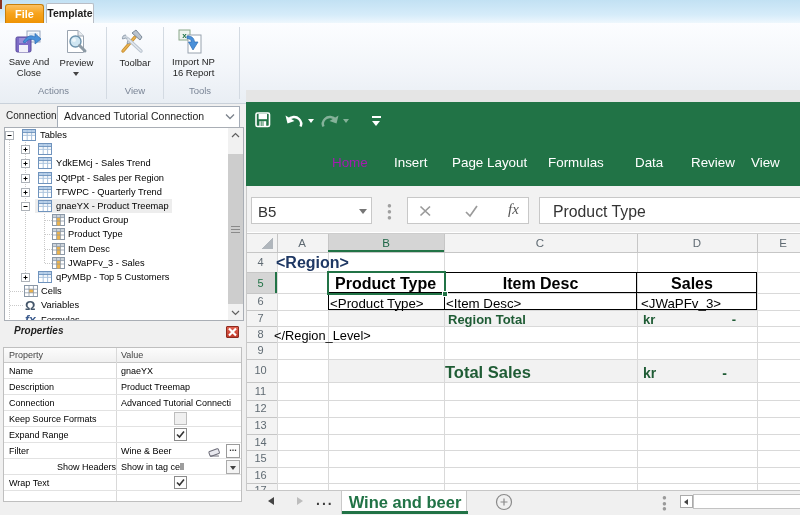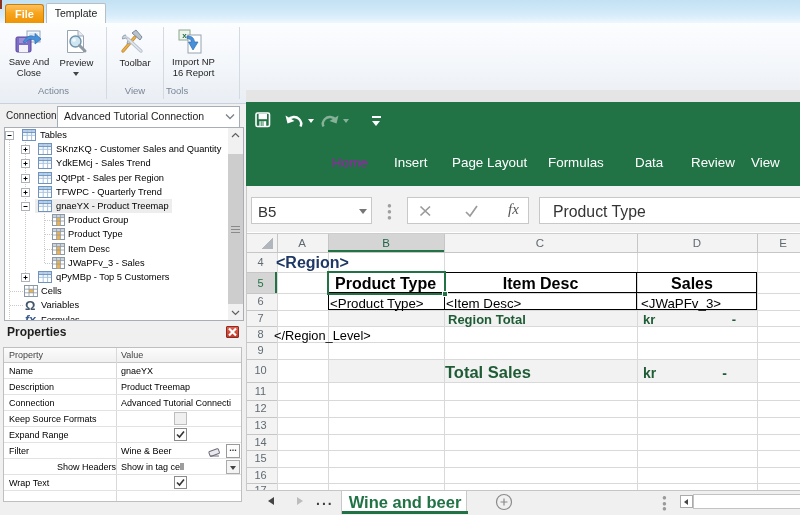--- a/index.html
+++ b/index.html
@@ -6,33 +6,33 @@
   html,body { width:800px; height:515px; overflow:hidden; }
   body { font-family:"Liberation Sans", sans-serif; position:relative; background:#f0f0f0; }
   .ab { position:absolute; }
 </style>
 </head>
 <body>
 
 <div class="ab" style="left:0;top:0;width:800px;height:23px;background:linear-gradient(#c2e1f3,#d6ecfa 65%,#eef7fd);"></div>
 <div class="ab" style="left:0;top:0;width:2px;height:9px;background:#8b3322;"></div>
 <div class="ab" style="left:5px;top:4px;width:39px;height:19px;border-radius:3px 3px 0 0;background:linear-gradient(#fbc162,#f7a41d 45%,#ef9404);border:1px solid #c87f0a;border-bottom:none;color:#fff;font-size:11px;font-weight:bold;text-align:center;line-height:18px;">File</div>
-<div class="ab" style="left:46px;top:3px;width:60px;height:21px;border-radius:2px 2px 0 0;background:#fdfefe;border:1px solid #b9bec6;border-bottom:none;color:#1e1e1e;font-size:10.5px;font-weight:normal;text-align:center;line-height:19px;">Template</div>
+<div class="ab" style="left:46px;top:3px;width:48px;height:21px;border-radius:2px 2px 0 0;background:#fdfefe;border:1px solid #b9bec6;border-bottom:none;color:#1e1e1e;font-size:10.5px;font-weight:bold;text-align:center;line-height:19px;">Template</div>
 <div class="ab" style="left:0;top:23px;width:800px;height:81px;background:linear-gradient(#fcfdff,#f3f6fa 55%,#e9eef4);border-bottom:1px solid #c9d1da;"></div>
 <div class="ab" style="left:106px;top:27px;width:1px;height:72px;background:#d3dae2;"></div>
 <div class="ab" style="left:163px;top:27px;width:1px;height:72px;background:#d3dae2;"></div>
 <div class="ab" style="left:239px;top:27px;width:1px;height:72px;background:#d3dae2;"></div>
 <div class="ab" style="left:-13px;top:57px;width:84px;font-size:9.5px;color:#1e1e1e;text-align:center;line-height:10.5px;">Save And<br>Close</div>
 <div class="ab" style="left:46px;top:57px;width:61px;font-size:9.5px;color:#1e1e1e;text-align:center;">Preview</div>
 <div class="ab" style="left:73px;top:72px;width:0;height:0;border-left:3px solid transparent;border-right:3px solid transparent;border-top:4px solid #444;"></div>
 <div class="ab" style="left:104px;top:57px;width:62px;font-size:9.5px;color:#1e1e1e;text-align:center;">Toolbar</div>
 <div class="ab" style="left:157px;top:57px;width:73px;font-size:9.5px;color:#1e1e1e;text-align:center;line-height:10.5px;">Import NP<br>16 Report</div>
 <div class="ab" style="left:11px;top:85px;width:85px;font-size:9.5px;color:#7a8596;text-align:center;">Actions</div>
 <div class="ab" style="left:104px;top:85px;width:62px;font-size:9.5px;color:#7a8596;text-align:center;">View</div>
-<div class="ab" style="left:166px;top:85px;width:68px;font-size:9.5px;color:#7a8596;">Tools</div>
+<div class="ab" style="left:166px;top:85px;width:68px;font-size:9.5px;color:#7a8596;text-align:center;">Tools</div>
 <svg class="ab" style="left:14px;top:29px" width="28" height="27">
 <rect x="13" y="2" width="13" height="11" fill="#f5f8fb" stroke="#97a6bd"></rect>
 <rect x="15" y="4" width="9" height="7" fill="#dde7f2"></rect>
 <rect x="2" y="8" width="15" height="15" rx="1.5" fill="#7d6bc6" stroke="#584a9b"></rect>
 <rect x="5" y="9" width="8" height="5" fill="#9d8fd6"></rect>
 <rect x="5" y="16" width="9" height="7" fill="#f3f1fa"></rect>
 <path d="M9 13 C14 6, 17 6, 21 8 L21 4.5 L27 10 L21 15 L21 11.5 C17 9.5, 14 10, 11 14 Z" fill="#4a90d9" stroke="#2d6db5" stroke-width="0.7"></path>
 </svg>
 <svg class="ab" style="left:64px;top:29px" width="26" height="27">
 <path d="M3.5 1.5 H14 L19.5 7 V23.5 H3.5 Z" fill="#fff" stroke="#9aa4b0"></path>
@@ -88,21 +88,20 @@
     <svg width="9" height="9" style="position:absolute;left:16px;top:17px">
       <rect x="0.5" y="0.5" width="8" height="8" fill="#fff" stroke="#adb2b8"></rect>
       <path d="M2.5 4.5 H6.5 M4.5 2.5 V6.5" stroke="#000"></path>
     </svg>
     <svg width="14" height="12" style="position:absolute;left:33px;top:15px">
       <rect x="0.5" y="0.5" width="13" height="11" fill="#fff" stroke="#6f93bd"></rect>
       <rect x="1" y="1" width="12" height="2.6" fill="#b8d0ea"></rect>
       <path d="M5.2 1 V11 M9.6 1 V11 M1 6.3 H13" stroke="#a9c2dd" fill="none"></path>
       <path d="M1 3.6 H13" stroke="#6f93bd" fill="none"></path>
     </svg>
-    <div class="ab" style="left:51px;top:14px;height:14px;line-height:14px;font-size:9.3px;color:#000;white-space:nowrap;">SKnzKQ - Customer Sales and Quantity</div>
     <svg width="9" height="9" style="position:absolute;left:16px;top:31px">
       <rect x="0.5" y="0.5" width="8" height="8" fill="#fff" stroke="#adb2b8"></rect>
       <path d="M2.5 4.5 H6.5 M4.5 2.5 V6.5" stroke="#000"></path>
     </svg>
     <svg width="14" height="12" style="position:absolute;left:33px;top:29px">
       <rect x="0.5" y="0.5" width="13" height="11" fill="#fff" stroke="#6f93bd"></rect>
       <rect x="1" y="1" width="12" height="2.6" fill="#b8d0ea"></rect>
       <path d="M5.2 1 V11 M9.6 1 V11 M1 6.3 H13" stroke="#a9c2dd" fill="none"></path>
       <path d="M1 3.6 H13" stroke="#6f93bd" fill="none"></path>
     </svg>
@@ -192,21 +191,21 @@
     <div class="ab" style="left:223px;top:0;width:15px;height:192px;background:#f1f1f1;"></div>
     <svg class="ab" style="left:226px;top:4px;" width="9" height="7">
       <path d="M1 5 L4.5 1.5 L8 5" stroke="#606060" stroke-width="1.2" fill="none"></path>
     </svg>
     <svg class="ab" style="left:226px;top:181px;" width="9" height="7">
       <path d="M1 2 L4.5 5.5 L8 2" stroke="#606060" stroke-width="1.2" fill="none"></path>
     </svg>
     <div class="ab" style="left:223px;top:26px;width:15px;height:150px;background:#cdcdcd;"></div>
     <div class="ab" style="left:226px;top:98px;width:9px;height:1px;background:#8a8a8a;box-shadow:0 3px 0 #8a8a8a, 0 6px 0 #8a8a8a;"></div>
   </div>
-<div class="ab" style="left:7px;top:325px;font-size:12px;font-weight:bold;color:#1e1e1e;">Properties</div>
+<div class="ab" style="left:14px;top:325px;font-size:10px;font-weight:bold;color:#1e1e1e;font-style:italic;">Properties</div>
 <div class="ab" style="left:226px;top:326px;width:13px;height:12px;background:linear-gradient(#e0604f,#c03a2b);border:1px solid #8e2a1e;border-radius:1px;">
 <svg width="11" height="10" style="display:block;margin:0 auto;">
       <path d="M2 1.5 L9 8.5 M9 1.5 L2 8.5" stroke="#fff" stroke-width="2.2"></path>
     </svg>
   </div>
 <div class="ab" style="left:3px;top:347px;width:239px;height:155px;background:#fff;border:1px solid #bfbfbf;font-size:9px;color:#000;padding-left:40px;">
     <div class="ab" style="left:0;top:0;width:237px;height:15px;background:linear-gradient(#fcfcfc,#f0f0f0);border-bottom:1px solid #c8c8c8;">
       <span style="position:absolute;left:5px;top:2px;color:#444;">Property</span>
       <span style="position:absolute;left:117px;top:2px;color:#444;">Value</span>
     </div>

